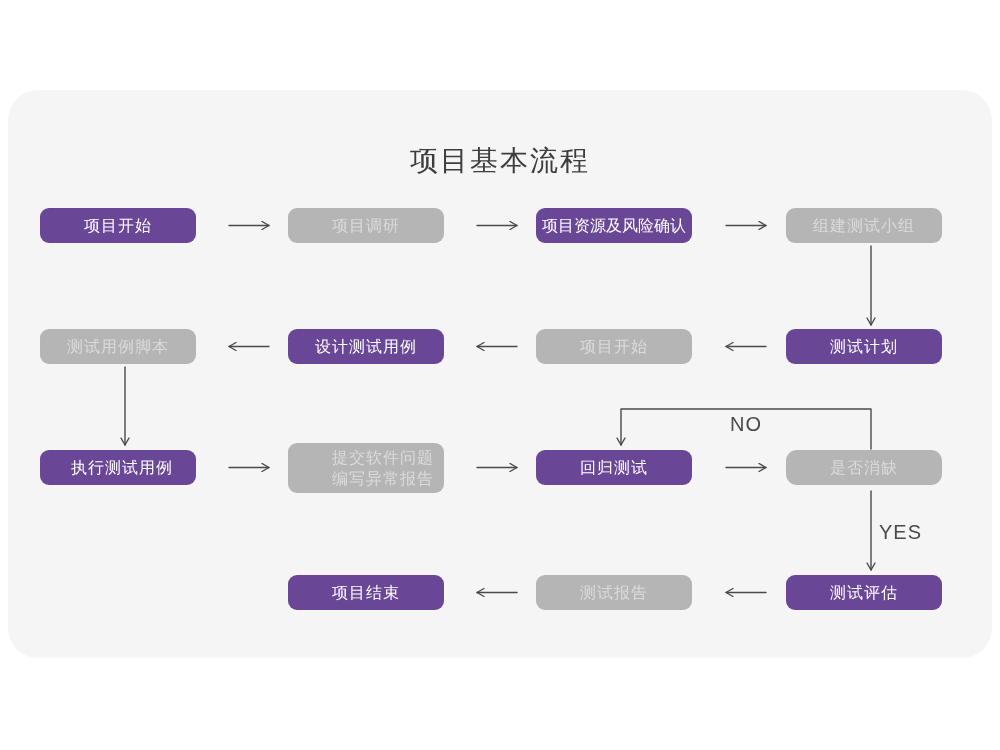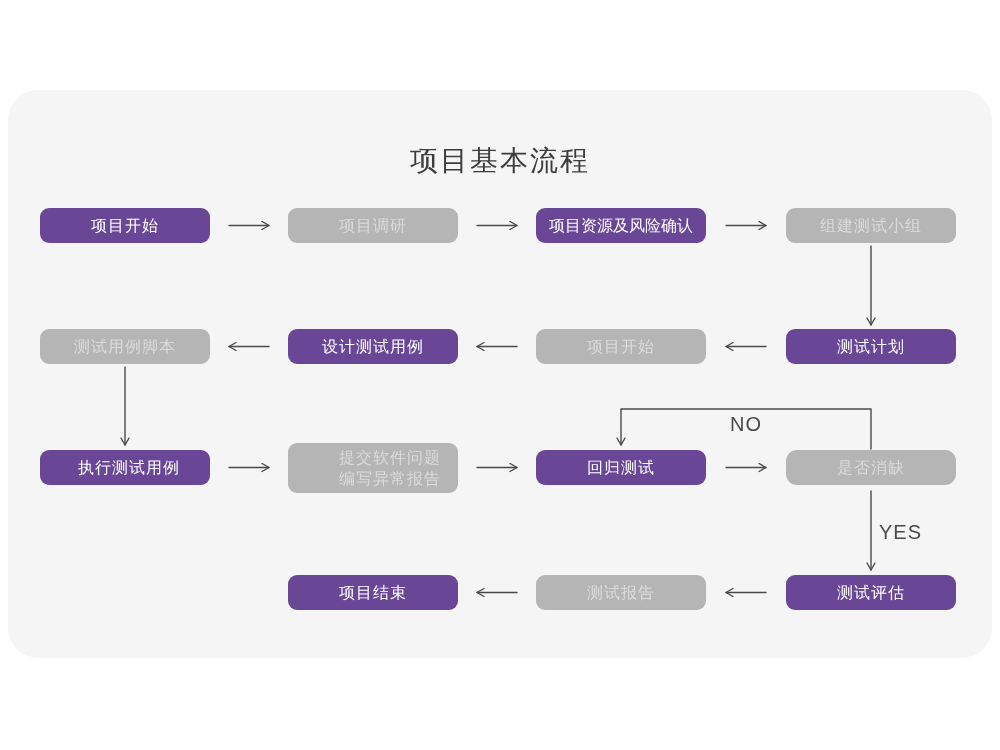--- a/index.html
+++ b/index.html
@@ -33,21 +33,21 @@
     left: 0; top: 142px;
     width: 1000px;
     text-align: center;
     font-size: 28px;
     font-weight: 500;
     letter-spacing: 2px;
     color: var(--title-color);
   }
   .node {
     position: absolute;
-    width: 170px; height: 35px;
+    width: 156px; height: 35px;
     border-radius: 9px;
     display: flex;
     flex-direction: column;
     align-items: center;
     justify-content: center;
     font-size: 16px;
     line-height: 21px;
     text-align: center;
     letter-spacing: 1px;
     white-space: nowrap;

